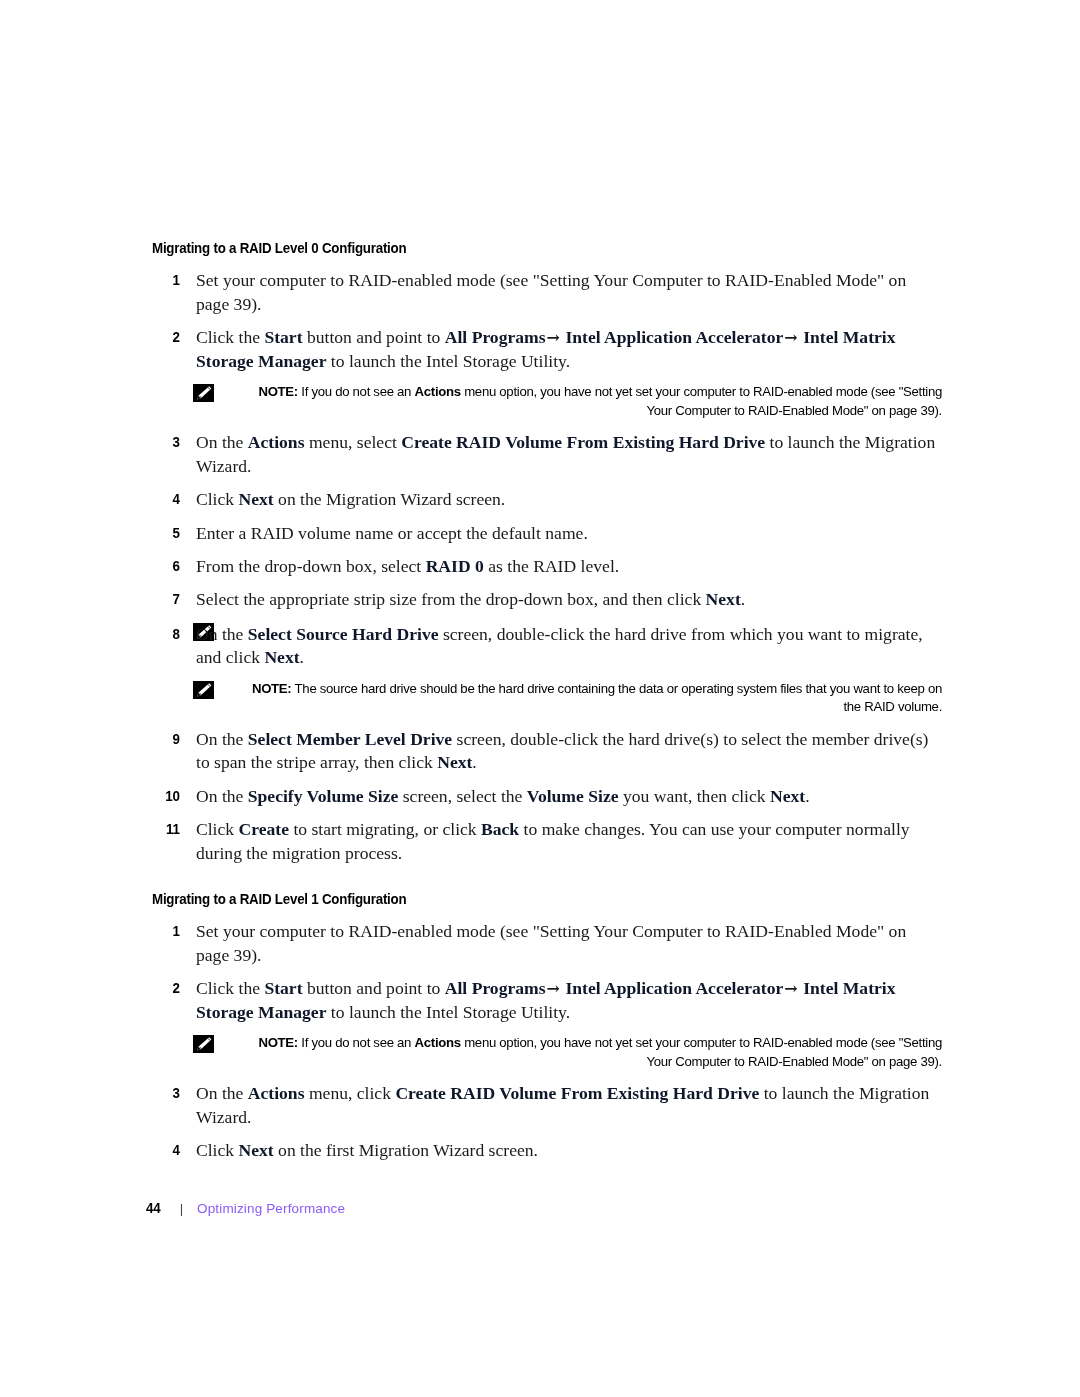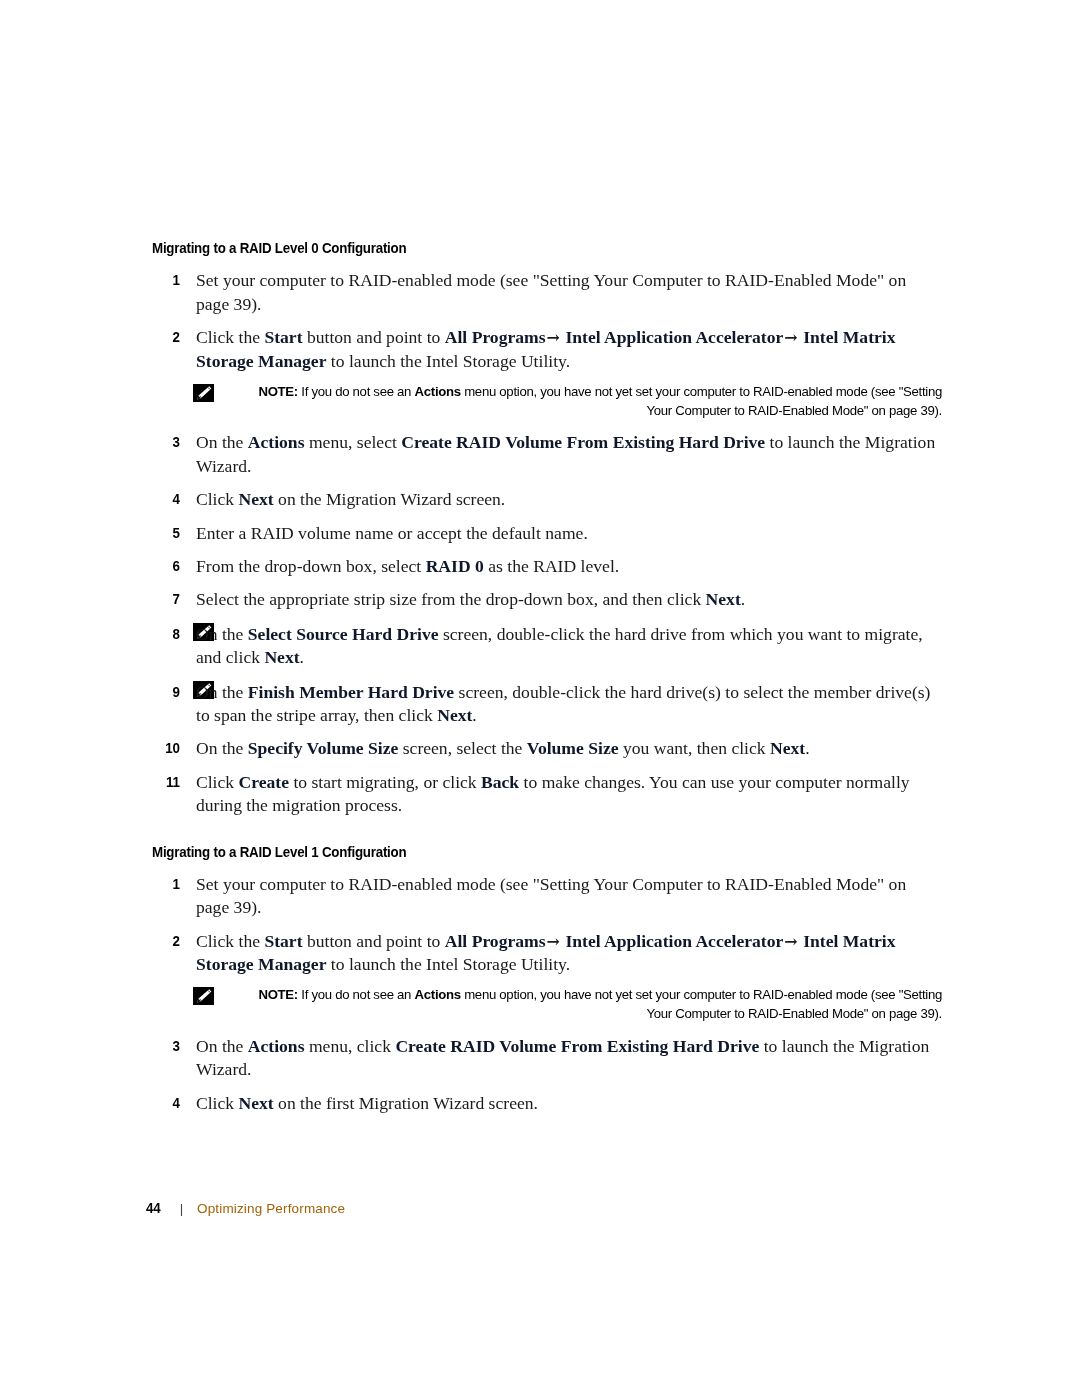--- a/index.html
+++ b/index.html
@@ -136,21 +136,21 @@
     transform: scaleX(0.92);
     transform-origin: left center;
   }
   .footer .bar {
     margin: 0 14px 0 18px;
     color: #444;
     font-weight: normal;
   }
   .footer .chapter {
     font-weight: normal;
-    color: #a16207;
+    color: #8b5cf6;
     letter-spacing: 0.15px;
   }
 </style>
 </head>
 <body>
 
 <div class="page">
 
   <div class="content">
       <div class="section-heading">Migrating to a RAID Level 0 Configuration</div>
@@ -212,24 +212,25 @@
       <div class="callout note">
         <span class="icon-wrap">
           <span class="icon-note"><svg width="21" height="18" viewBox="0 0 21 18" xmlns="http://www.w3.org/2000/svg">
               <rect x="0" y="0" width="21" height="18" fill="#000"></rect>
               <path d="M16.2 2.2 L18.4 4.4 L7.9 14.2 L4.1 15.6 L5.3 11.8 Z" fill="#fff"></path>
               <path d="M5.3 11.8 L7.9 14.2 L4.1 15.6 Z" fill="#000"></path>
               <path d="M15.0 3.4 L17.2 5.6" stroke="#000" stroke-width="0.9" fill="none"></path>
               <path d="M6.6 12.0 L8.6 13.9" stroke="#000" stroke-width="0.8" fill="none"></path>
             </svg></span>
         </span>
+        <span class="ctext"><span class="label">NOTE:</span><span> The source hard drive should be the hard drive containing the data or operating system files that you want to keep on the RAID volume.</span></span>
       </div>
       <div class="step">
         <span class="num">9</span>
-        <span class="body">On the <b>Finish Member Hard Drive</b> screen, double-click the hard drive(s) to select the member drive(s) to span the stripe array, then click <b>Next</b>.</span>
+        <span class="body">On the <b>Select Member Level Drive</b> screen, double-click the hard drive(s) to select the member drive(s) to span the stripe array, then click <b>Next</b>.</span>
       </div>
       <div class="step">
         <span class="num">10</span>
         <span class="body">On the <b>Specify Volume Size</b> screen, select the <b>Volume Size</b> you want, then click <b>Next</b>.</span>
       </div>
       <div class="step">
         <span class="num">11</span>
         <span class="body">Click <b>Create</b> to start migrating, or click <b>Back</b> to make changes. You can use your computer normally during the migration process.</span>
       </div>
       <div class="section-heading second">Migrating to a RAID Level 1 Configuration</div>

